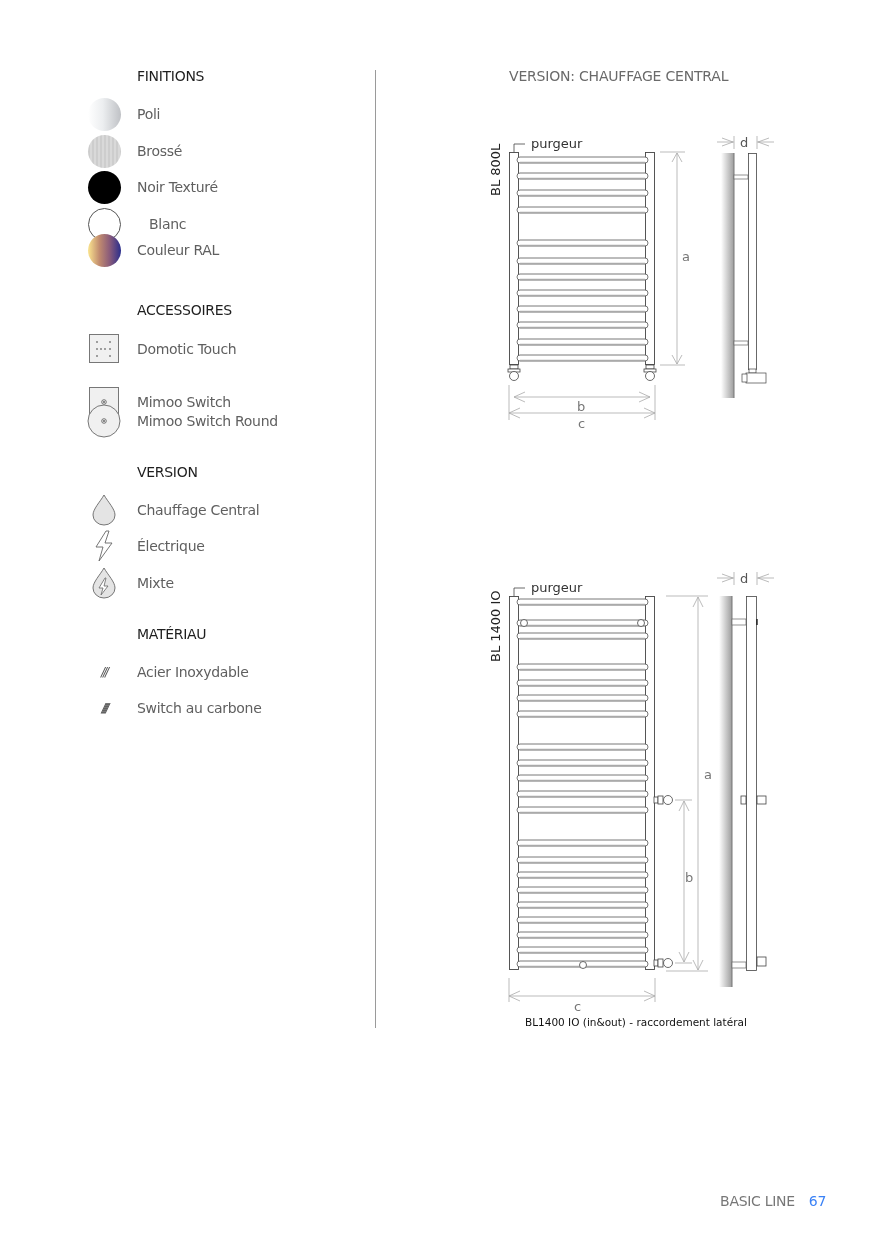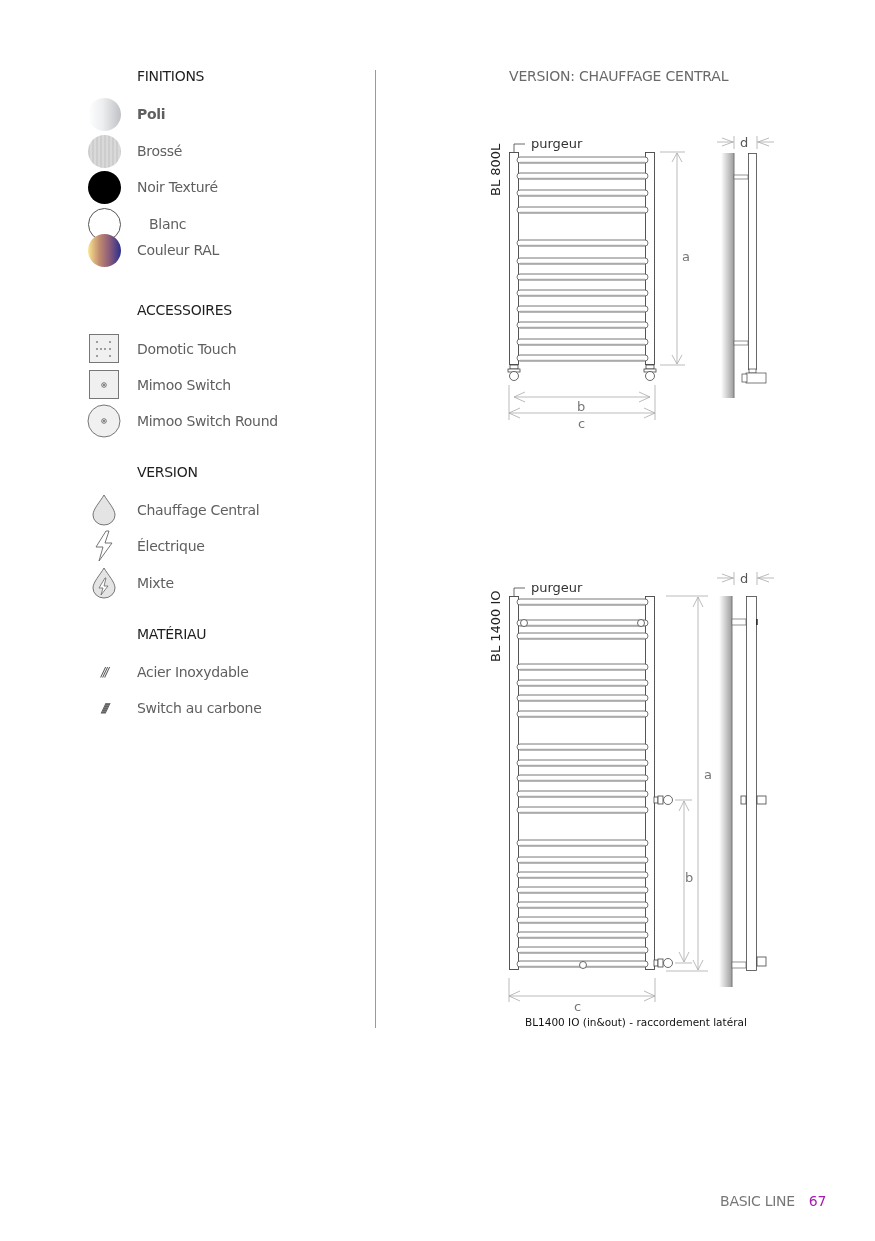--- a/index.html
+++ b/index.html
@@ -8,29 +8,29 @@
   .heading{position:absolute;left:137px;font-size:14px;color:#1e1e1e;letter-spacing:-0.3px;}
   .row{position:absolute;left:86px;height:34px;display:flex;align-items:center;}
   .row .ic{width:36px;height:34px;display:flex;align-items:center;justify-content:center;margin-right:15px;}
   .row .lbl{font-size:14px;color:#5f5f5f;letter-spacing:-0.3px;}
   .swatch{width:33px;height:33px;border-radius:50%;box-sizing:border-box;}
   .divider{position:absolute;left:375px;top:70px;width:1px;height:958px;background:#9a9a9a;}
   .ver-title{position:absolute;left:509px;top:68px;font-size:14px;color:#6a6a6a;letter-spacing:-0.2px;}
   .model{position:absolute;font-size:13px;color:#222;transform:rotate(-90deg);transform-origin:left top;white-space:nowrap;}
   .caption{position:absolute;left:525px;top:1016px;font-size:10.5px;color:#111;}
   .footer{position:absolute;right:49px;top:1193px;font-size:14px;color:#777;letter-spacing:-0.3px;}
-  .footer .pg{color:#a21caf;margin-left:14px;}
+  .footer .pg{color:#3b82f6;margin-left:14px;}
   svg text{font-family:"DejaVu Sans",sans-serif;}
 </style>
 </head>
 <body>
 
 <div class="heading" style="top:68px;">FINITIONS</div>
 
-<div class="row" style="top:97px;font-weight:bold;">
+<div class="row" style="top:97px;">
   <div class="ic">
       <div class="swatch" style="background:linear-gradient(90deg,#ffffff 0%,#eceef0 45%,#bfc1c5 100%);"></div>
     </div>
   <span class="lbl">Poli</span>
 </div>
 <div class="row" style="top:134px;">
   <div class="ic">
       <div class="swatch" style="background:repeating-linear-gradient(90deg,#cdcdcd 0 2px,#d9d9d9 2px 4px);"></div>
     </div>
   <span class="lbl">Brossé</span>
@@ -67,21 +67,21 @@
         <circle cx="12" cy="15" r="0.9"></circle>
           <circle cx="16" cy="15" r="0.9"></circle>
         <circle cx="21" cy="8" r="0.9"></circle>
           <circle cx="21" cy="15" r="0.9"></circle>
           <circle cx="21" cy="22" r="0.9"></circle>
       </g>
     </svg>
   </div>
   <span class="lbl">Domotic Touch</span>
 </div>
-<div class="row" style="top:368px;">
+<div class="row" style="top:385px;">
   <div class="ic">
     <svg width="30" height="30" viewBox="0 0 30 30">
       <rect x="0.5" y="0.5" width="29" height="28" fill="#f0f0f0" stroke="#777"></rect>
       <circle cx="15" cy="15" r="2.3" fill="none" stroke="#555" stroke-width="0.8"></circle>
       <circle cx="15" cy="15" r="0.9" fill="#555"></circle>
     </svg>
   </div>
   <span class="lbl">Mimoo Switch</span>
 </div>
 <div class="row" style="top:404px;">

